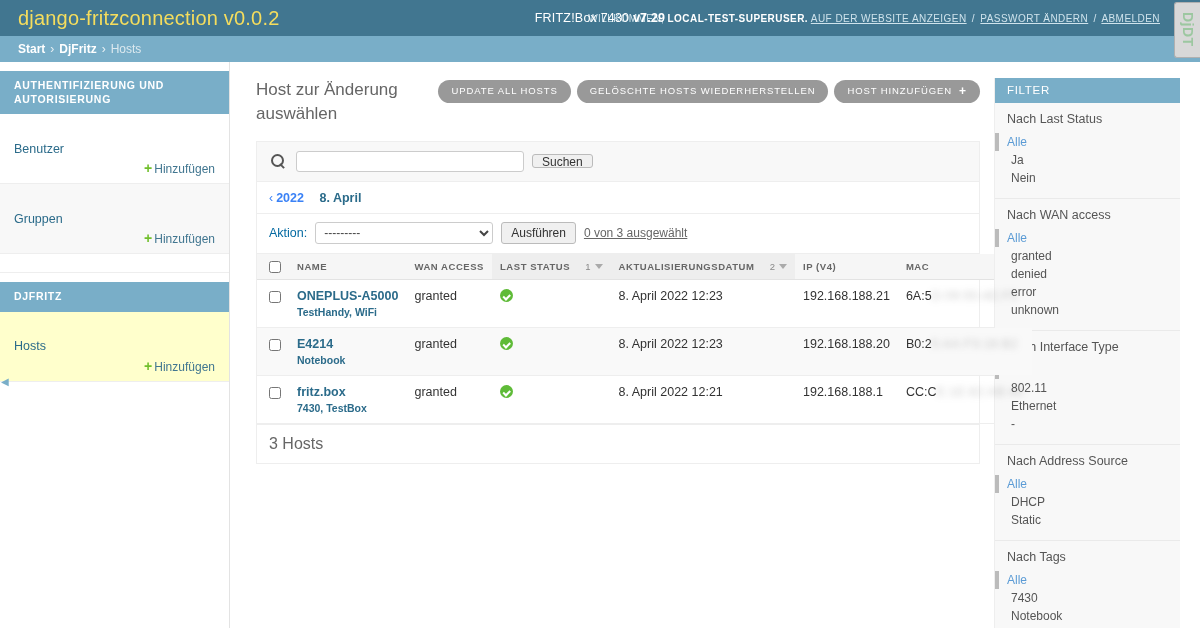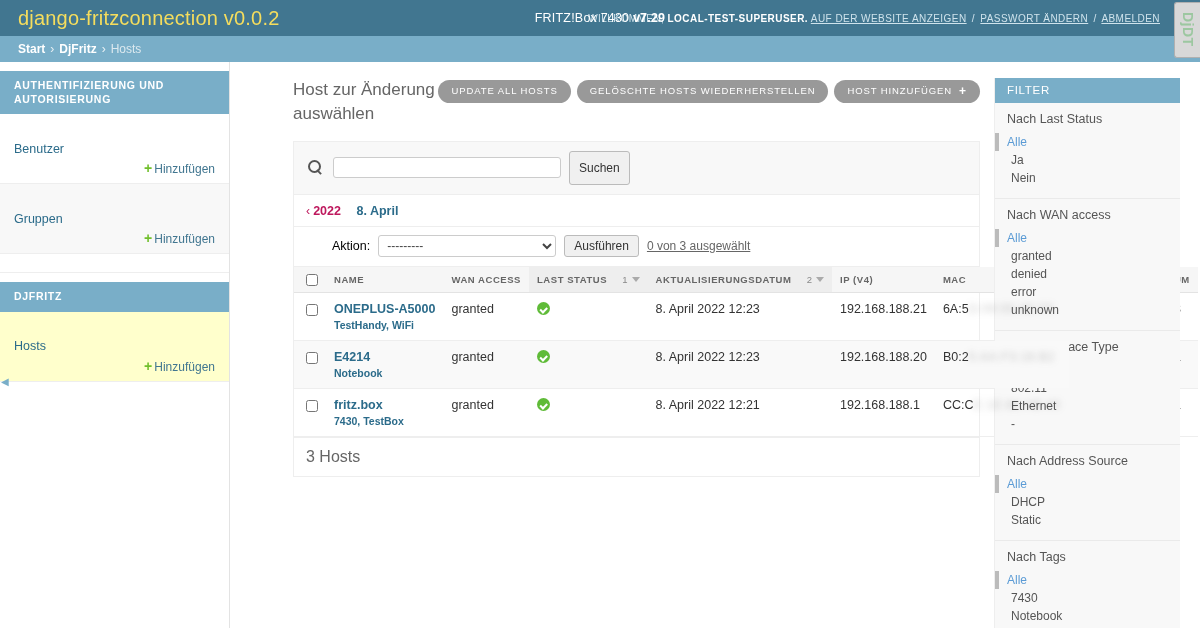--- a/index.html
+++ b/index.html
@@ -88,21 +88,21 @@
     font-weight: 700;
     display: flex;
     align-items: center;
     padding: 0 18px;
   }
   #breadcrumbs a { color: #fff; text-decoration: none; }
   #breadcrumbs .crumb-sep { padding: 0 5px; font-weight: 400; color: #e7f0f4; }
   #breadcrumbs .current { color: #dce9ef; font-weight: 400; }
 
   
-  #container { display: flex; height: 566px; align-items: stretch; gap: 37px; }
+  #container { display: flex; height: 566px; align-items: stretch; }
 
   
   #nav-sidebar {
     width: 230px;
     flex: 0 0 230px;
     background: #fff;
     border-right: 1px solid #e3e3e3;
     position: relative;
     padding-top: 9px;
   }
@@ -245,54 +245,54 @@
     width: 228px;
     height: 21px;
     border: 1px solid #ccc;
     border-radius: 3px;
     padding: 0 6px;
     font-size: 12px;
     font-family: inherit;
     background: #fff;
   }
   .search-submit {
-    height: 34px;
+    height: 14px;
     background: #f0f0f0;
     border: 1px solid #bbb;
     border-radius: 3px;
     font-size: 12px;
     font-family: inherit;
     color: #333;
     padding: 0 9px;
     cursor: pointer;
   }
 
   
   .date-hierarchy {
     background: #fff;
     border-bottom: 1px solid #eee;
     padding: 9px 12px 8px 12px;
     font-size: 12.5px;
     font-weight: 700;
   }
   .date-hierarchy a { color: #2b6b8a; text-decoration: none; }
-  .date-hierarchy .back { color: #be185d; padding-right: 12px; margin-top: 17px; }
+  .date-hierarchy .back { color: #3b82f6; padding-right: 12px; margin-top: 17px; }
   .date-hierarchy .back .chev { font-weight: 400; padding-right: 3px; }
 
   
   .actions {
     background: #fff;
     border-bottom: 1px solid #eee;
     padding: 8px 12px 9px 12px;
     display: flex;
     align-items: center;
     gap: 8px;
     font-size: 12.5px;
   }
-  .actions label { color: #000000; margin-left: 26px; }
+  .actions label { color: #0369a1; }
   .actions select {
     width: 178px;
     height: 22px;
     border: 1px solid #ccc;
     border-radius: 3px;
     font-size: 12px;
     font-family: inherit;
     padding: 0 4px;
     background: #fff;
     color: #444;

